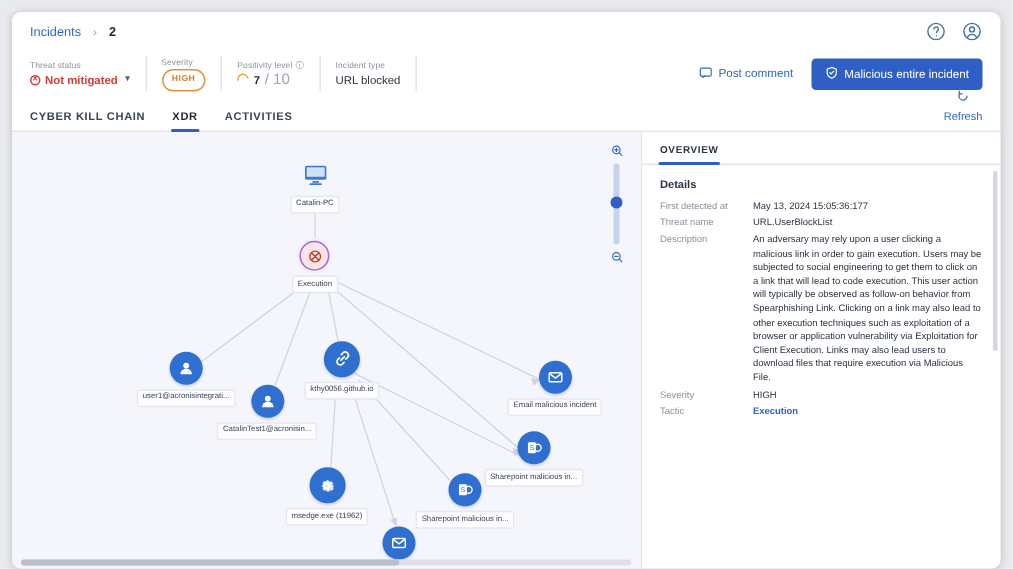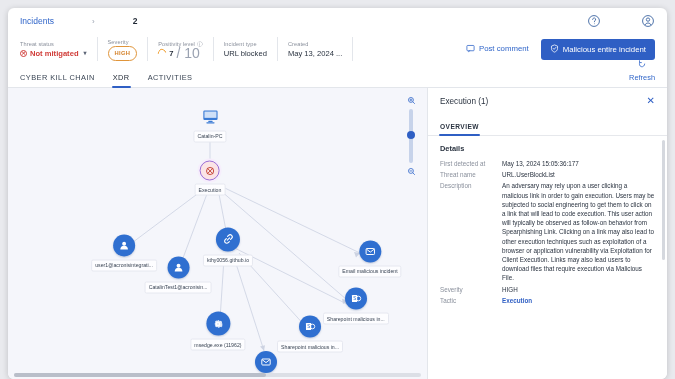--- a/index.html
+++ b/index.html
@@ -21,21 +21,20 @@
     display: flex;
     flex-direction: column;
   }
   
   .crumbrow {
     height: 26px;
     display: flex;
     align-items: center;
     padding: 0 12px;
     flex: none;
-    gap: 30px;
   }
   .crumb-link {
     font-size: 8.5px;
     color: #3166c9;
     cursor: pointer;
   }
   .crumb-sep {
     font-size: 8px;
     color: #9aa2b1;
     margin: 0 8px;
@@ -118,21 +117,21 @@
   }
   .ring {
     width: 8px; height: 8px;
     border-radius: 50%;
     border: 1.5px solid #f0a33a;
     border-right-color: transparent;
     border-bottom-color: transparent;
     transform: rotate(35deg);
   }
   .pos-num { font-weight: 700; color: #1f2733; font-size: 7.6px; }
-  .pos-den { color: #9aa2b1; font-weight: 400; font-size: 14px; }
+  .pos-den { color: #9aa2b1; font-weight: 400; font-size: 10px; }
   .sb-spacer { flex: 1; }
   .link-btn {
     display: flex; align-items: flex-start; gap: 4px;
     color: #3166c9;
     font-size: 7.8px;
     cursor: pointer;
     margin-right: 12px;
   }
   .prim-btn {
     display: flex; align-items: center; gap: 4px;
@@ -154,21 +153,21 @@
     border-bottom: 1px solid #e3e6eb;
     flex: none;
   }
   .tab {
     font-size: 7.4px;
     letter-spacing: .45px;
     color: #3a4554;
     padding: 0 0 5px 0;
     margin-right: 18px;
     cursor: pointer;
-    font-weight: 400;
+    font-weight: 700;
     position: relative;
   }
   .tab.active { color: #1f2733; }
   .tab.active::after {
     content: "";
     position: absolute;
     left: -1px; right: -1px; bottom: -1px;
     height: 2px;
     background: #2f5fc4;
     border-radius: 1px;
@@ -391,24 +390,20 @@
       <span class="f-val plain">
         <span class="ring"></span>
         <span class="pos-num">7</span>
         <span class="pos-den">/ 10</span>
       </span>
     </div>
     <div class="field">
       <span class="f-label">Incident type</span>
       <span class="f-val plain">URL blocked</span>
     </div>
-    <div class="field">
-      <span class="f-label">Created</span>
-      <span class="f-val plain">May 13, 2024 ...</span>
-    </div>
     <span class="sb-spacer"></span>
     <span class="link-btn">
       <span>
         <svg width="9" height="9" viewBox="0 0 16 16" fill="none" stroke="currentColor" stroke-width="1.4">
           <rect x="1.6" y="2.6" width="12.8" height="9.4" rx="1.4"></rect>
             <path d="M4.4 13.6l2.4-1.7" stroke-linecap="round"></path>
         </svg>
       </span>
       <span>Post comment</span>
     </span>
@@ -587,24 +582,20 @@
           </svg>
         </span>
       </div>
 
       <div class="hscroll">
         <div class="hscroll-thumb"></div>
       </div>
     </div>
 
     <div class="panel">
-      <div class="panel-head">
-        <span class="panel-title">Execution (1)</span>
-        <span class="close-x">✕</span>
-      </div>
       <div class="panel-tabs">
         <span class="ptab active">OVERVIEW</span>
       </div>
       <div class="panel-body">
         <div class="sec-title">Details</div>
 
         <div class="kv">
           <span class="k">First detected at</span>
           <span class="v">May 13, 2024 15:05:36:177</span>
         </div>

